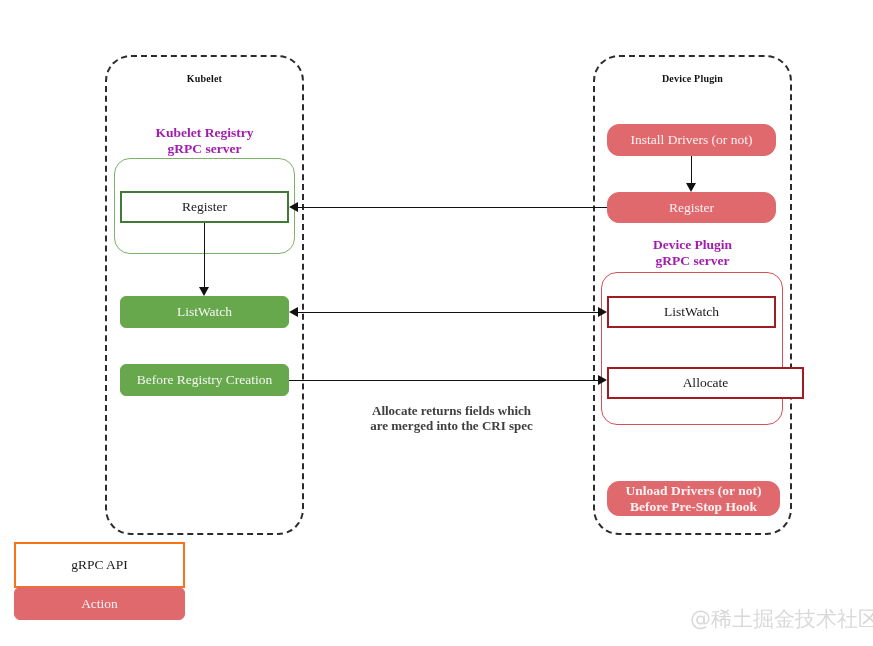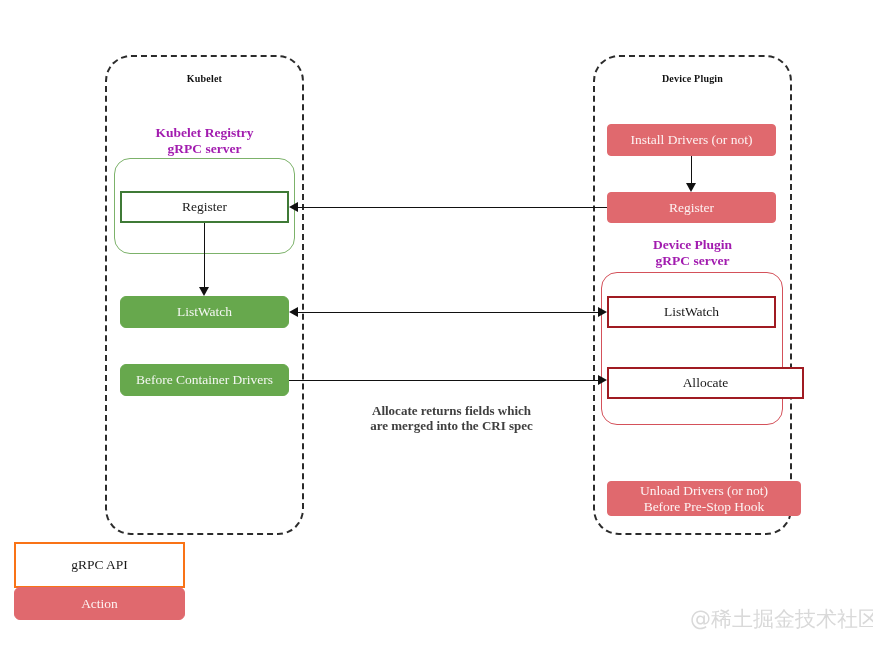--- a/index.html
+++ b/index.html
@@ -82,21 +82,21 @@
   
   .node.action-green {
     background: #67a84d;
     border: 1px solid #67a84d;
     border-radius: 6px;
     color: #f4f7f2;
   }
   .node.action-red {
     background: #e0696e;
     border: 1px solid #e0696e;
-    border-radius: 4px;
+    border-radius: 12px;
     color: #fdf2f2;
   }
 
   
   .hline {
     position: absolute;
     height: 0;
     border-top: 1.6px solid #111111;
   }
   .vline {
@@ -172,21 +172,21 @@
 
   <div class="grpc-group green" style="left:114px; top:158px; width:181px; height:96px;"></div>
 
   <div class="node api-green" style="left:120px; top:191px; width:169px; height:32px;">Register</div>
 
   <div class="vline" style="left:204px; top:223px; height:64px;"></div>
   <div class="arrow down" style="left:199px; top:287px;"></div>
 
   <div class="node action-green" style="left:120px; top:296px; width:169px; height:32px;">ListWatch</div>
 
-  <div class="node action-green" style="left:120px; top:364px; width:169px; height:32px;">Before Container Drivers</div>
+  <div class="node action-green" style="left:120px; top:364px; width:169px; height:32px;">Before Registry Creation</div>
 
   <div class="lane" style="left:593px; top:55px; width:199px; height:480px;"></div>
   <div class="lane-title" style="left:593px; top:73px; width:199px;">Device Plugin</div>
 
   <div class="node action-red" style="left:607px; top:124px; width:169px; height:32px;">Install Drivers (or not)</div>
 
   <div class="vline" style="left:691px; top:156px; height:27px;"></div>
   <div class="arrow down" style="left:686px; top:183px;"></div>
 
   <div class="node action-red" style="left:607px; top:192px; width:169px; height:31px;">Register</div>
@@ -195,21 +195,21 @@
     <div>Device Plugin</div>
     <div>gRPC server</div>
   </div>
 
   <div class="grpc-group red" style="left:601px; top:272px; width:182px; height:153px;"></div>
 
   <div class="node api-red" style="left:607px; top:296px; width:169px; height:32px;">ListWatch</div>
 
   <div class="node api-red" style="left:607px; top:367px; width:197px; height:32px;">Allocate</div>
 
-  <div class="node action-red" style="left:607px; top:481px; width:194px; height:35px; flex-direction:column;">
+  <div class="node action-red" style="left:607px; top:481px; width:173px; height:35px; flex-direction:column;font-weight:bold;">
     <span>Unload Drivers (or not)</span>
     <span>Before Pre-Stop Hook</span>
   </div>
 
   <div class="hline" style="left:298px; top:207px; width:309px;"></div>
   <div class="arrow left" style="left:289px; top:202px;"></div>
 
   <div class="hline" style="left:298px; top:312px; width:300px;"></div>
   <div class="arrow left" style="left:289px; top:307px;"></div>
   <div class="arrow right" style="left:598px; top:307px;"></div>

